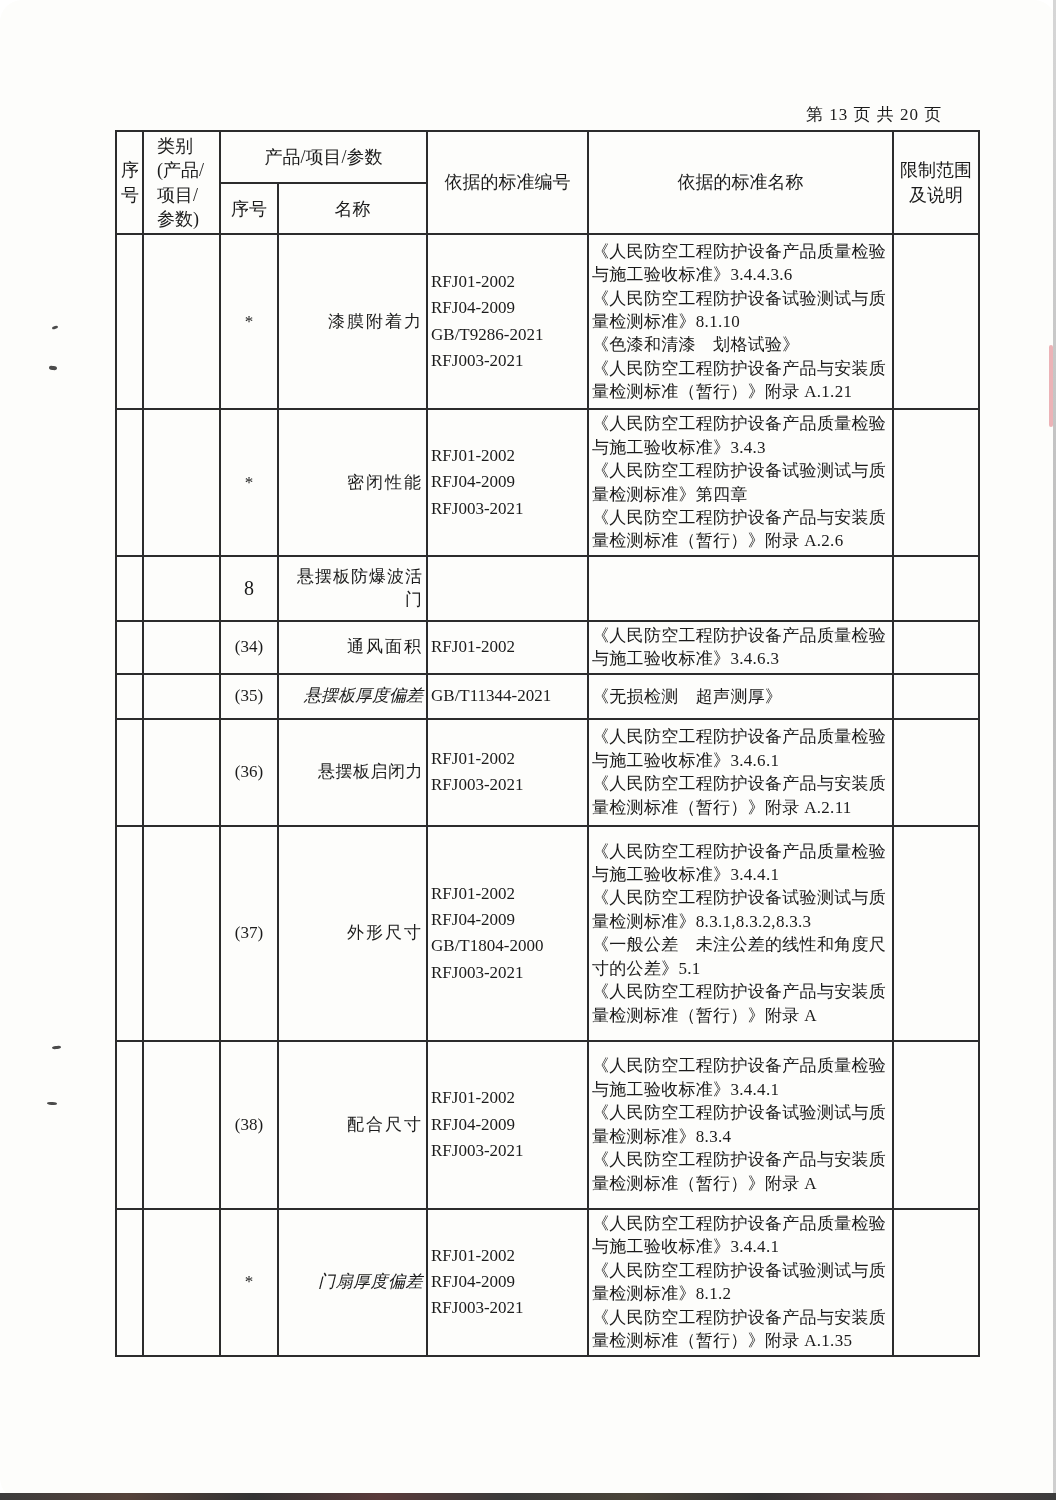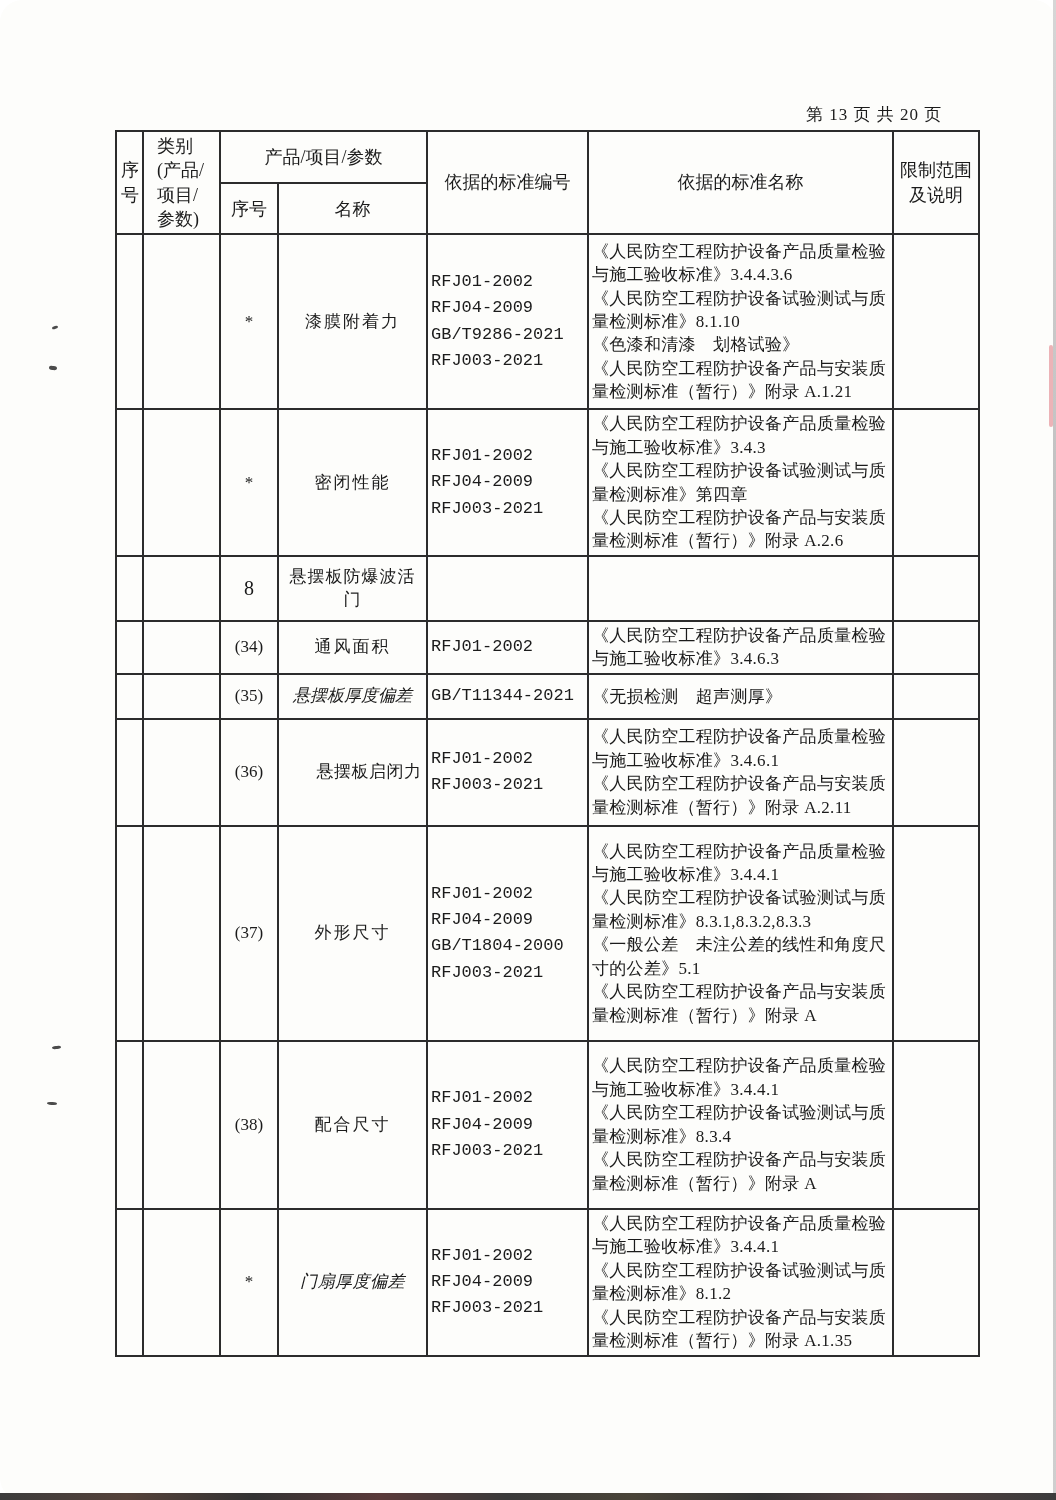--- a/index.html
+++ b/index.html
@@ -21,24 +21,24 @@
   .main th,.main td{
     border:2px solid #2c2c2c;
     padding:2px 3px;
     font-weight:normal;
     font-size:17px;
     vertical-align:middle;
     word-break:break-all;
   }
   .main th{font-size:18px;text-align:center;line-height:1.35;padding:2px 4px;}
   .c{text-align:center;}
-  .name-cell{text-align:center;letter-spacing:2px;padding-left:6px;line-height:1.4;}
+  .name-cell{text-align:right;letter-spacing:2px;padding-left:6px;line-height:1.4;}
   .codes-cell{
     text-align:left;white-space:pre-line;line-height:1.55;
-    font-family:Liberation Mono, monospace;padding-left:4px;
+    font-family:Liberation Serif, serif;padding-left:4px;
   }
   .names-cell{
     text-align:left;white-space:pre-line;line-height:1.38;
     padding:4px 2px 4px 6px;letter-spacing:0.3px;
   }
   .sub-serial{font-size:17.5px;}
   .star{font-size:21px;}
   .section-name{font-weight:700;font-size:19px;letter-spacing:1px;}
   .watermark{
     position:absolute;left:266px;top:966px;z-index:6;

